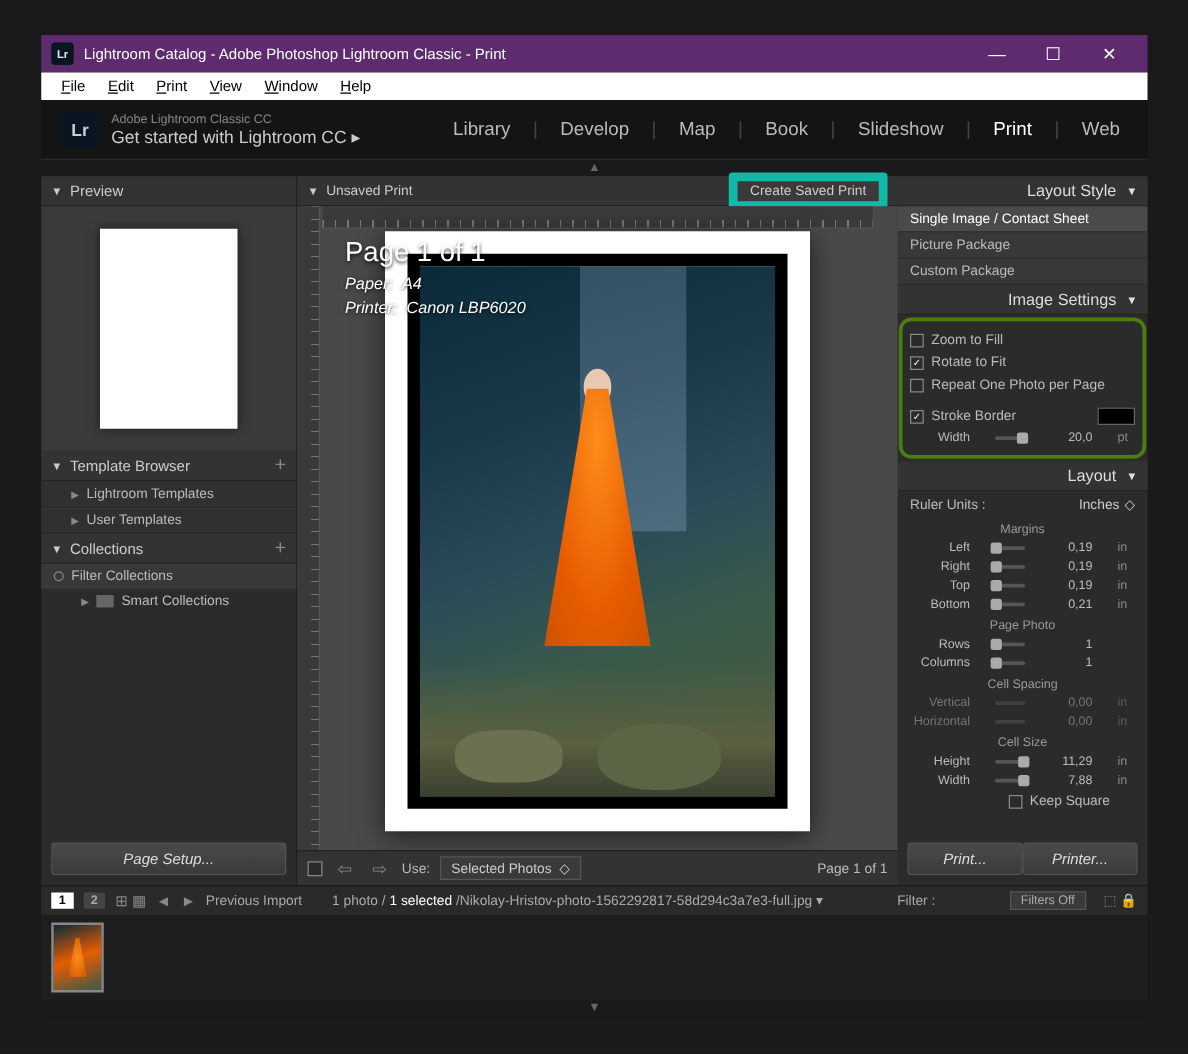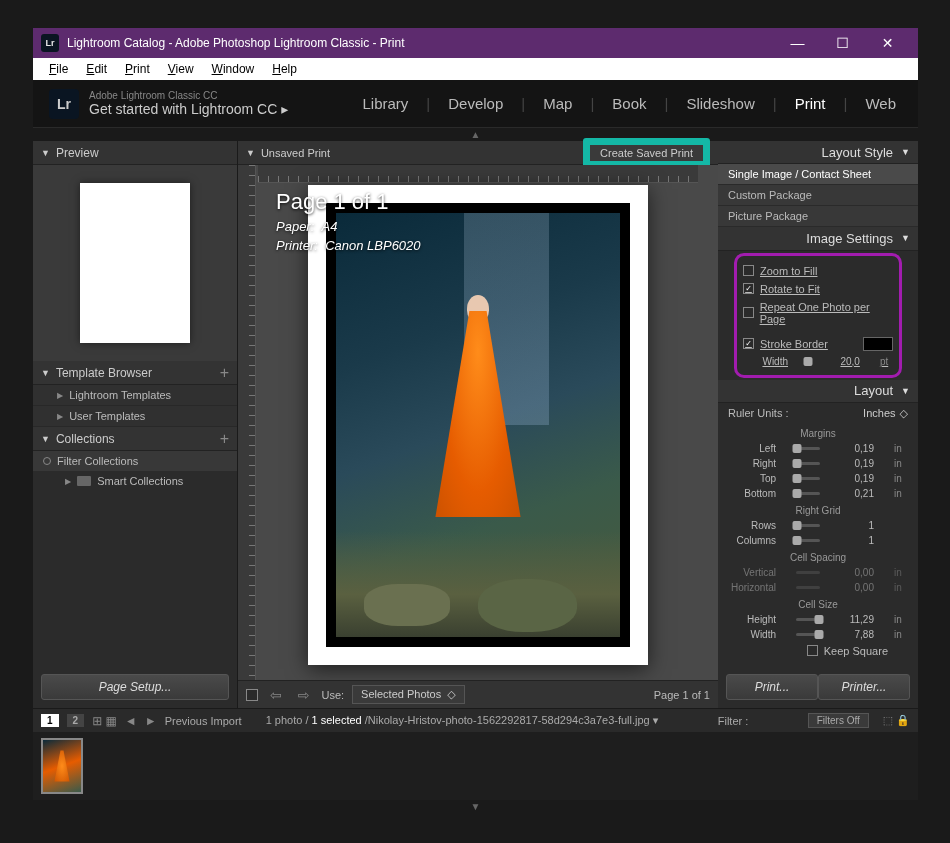--- a/index.html
+++ b/index.html
@@ -61,21 +61,21 @@
 .page-info .sub { font-size: 13px; margin-top: 4px; font-style: italic; }
 .center-bottom { background: #333; height: 28px; display: flex; align-items: center; padding: 0 8px; font-size: 11px; color: #bbb; gap: 8px; border-top: 1px solid #222; }
 .checkbox { width: 12px; height: 12px; border: 1px solid #888; background: #2a2a2a; }
 .nav-arrow { color: #888; font-size: 14px; padding: 0 4px; }
 .use-select { background: #3a3a3a; border: 1px solid #555; padding: 2px 8px; color: #ccc; font-size: 11px; }
 .right-panel { width: 200px; background: #2b2b2b; display: flex; flex-direction: column; font-size: 11px; color: #bbb; }
 .r-header { background: #333; height: 24px; display: flex; align-items: center; justify-content: flex-end; padding: 0 8px; font-size: 13px; color: #ddd; border-bottom: 1px solid #222; }
 .r-header .tri { margin-left: 8px; font-size: 9px; }
 .r-item { padding: 4px 10px; font-size: 11px; background: #383838; border-bottom: 1px solid #2a2a2a; }
 .r-item.sel { background: #4a4a4a; color: #fff; }
-.highlight-box { border: 3px solid #a21caf; border-radius: 10px; margin: 2px 16px; padding: 6px 6px; text-decoration: underline; }
+.highlight-box { border: 3px solid #4d7c0f; border-radius: 10px; margin: 2px 1px; padding: 6px 6px; }
 .check-row { display: flex; align-items: center; gap: 6px; padding: 3px 0; }
 .check { width: 11px; height: 11px; border: 1px solid #888; background: #2a2a2a; display: flex; align-items: center; justify-content: center; font-size: 8px; color: #fff; }
 .slider-row { display: flex; align-items: center; gap: 20px; padding: 2px 0; }
 .slider-row .lbl { width: 48px; text-align: right; font-size: 10px; }
 .slider-track { flex: 1; height: 3px; background: #555; position: relative; border-radius: 2px; }
 .slider-thumb { position: absolute; top: -3px; width: 9px; height: 9px; background: #aaa; border-radius: 2px; transform: translateX(-50%); }
 .slider-val { width: 34px; text-align: right; font-size: 10px; }
 .slider-unit { width: 14px; font-size: 10px; color: #888; }
 .color-swatch { width: 30px; height: 14px; background: #000; border: 1px solid #666; margin-left: auto; }
 .section-label { text-align: center; font-size: 10px; color: #999; padding: 4px 0 2px; }
@@ -224,22 +224,22 @@
         <span style="margin-left:auto">Page 1 of 1</span>
       </div>
     </div>
 
     <div class="right-panel">
       <div class="r-header">
           <span>Layout Style</span>
           <span class="tri">▼</span>
         </div>
       <div class="r-item sel">Single Image / Contact Sheet</div>
+      <div class="r-item">Picture Package</div>
       <div class="r-item">Custom Package</div>
-      <div class="r-item">Picture Package</div>
 
       <div class="r-header">
           <span>Image Settings</span>
           <span class="tri">▼</span>
         </div>
       <div class="highlight-box">
         <div class="check-row">
             <div class="check"></div>
             <span>Zoom to Fill</span>
           </div>
@@ -303,21 +303,21 @@
           </div>
         <div class="slider-row">
             <span class="lbl">Bottom</span>
             <div class="slider-track">
               <div class="slider-thumb" style="left:5%"></div>
             </div>
             <span class="slider-val">0,21</span>
             <span class="slider-unit">in</span>
           </div>
 
-        <div class="section-label">Right Grid</div>
+        <div class="section-label">Page Photo</div>
         <div class="slider-row">
             <span class="lbl">Rows</span>
             <div class="slider-track">
               <div class="slider-thumb" style="left:3%"></div>
             </div>
             <span class="slider-val">1</span>
             <span class="slider-unit"></span>
           </div>
         <div class="slider-row">
             <span class="lbl">Columns</span>

